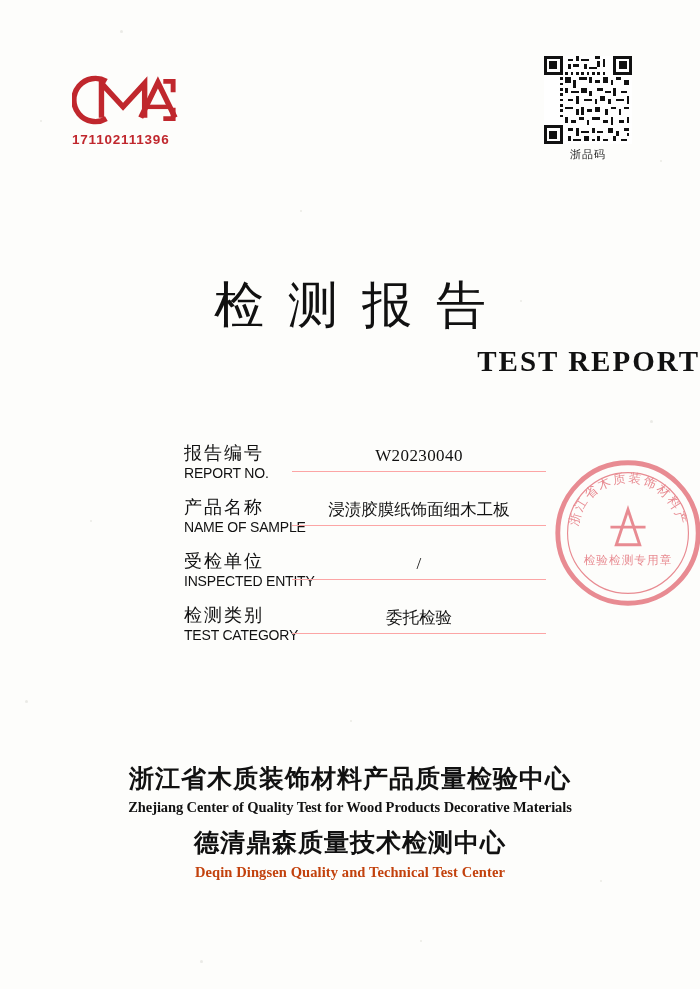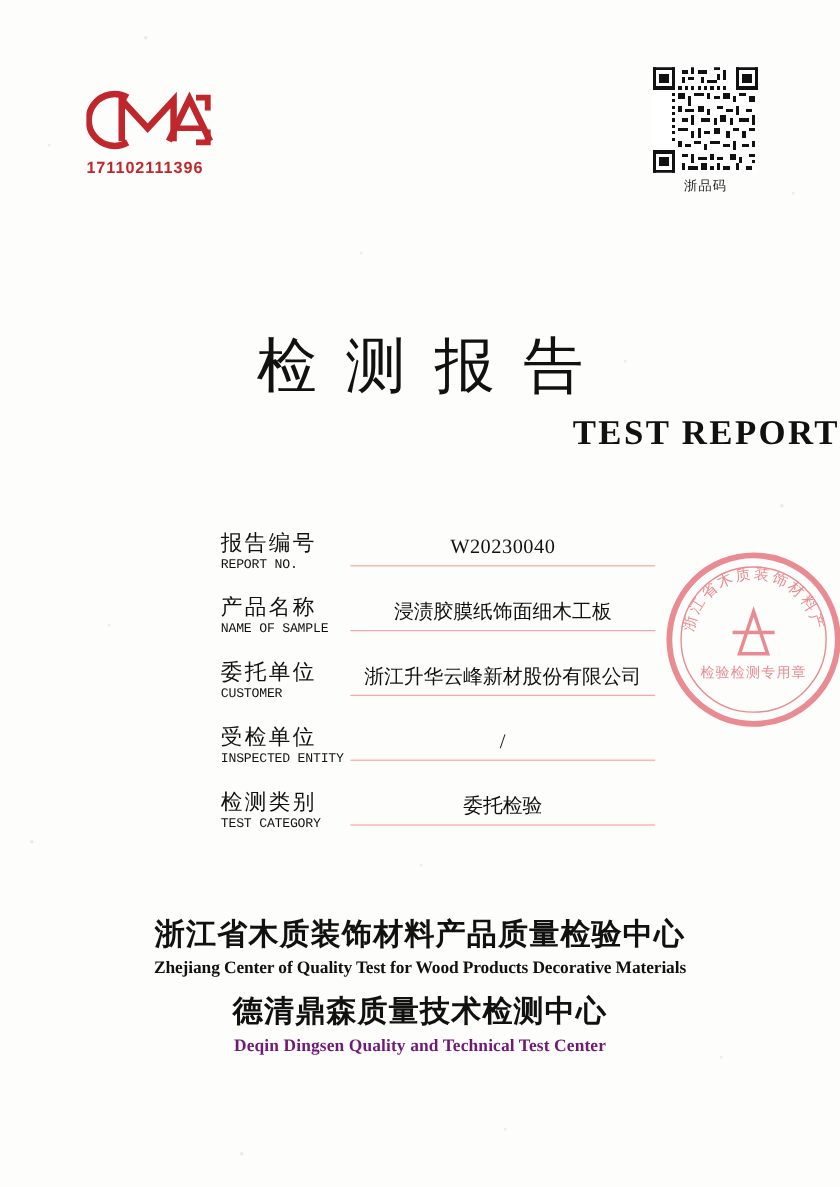--- a/index.html
+++ b/index.html
@@ -121,24 +121,24 @@
   }
   .label-zh {
     font-size: 18px;
     letter-spacing: 2px;
     color: #111;
     font-family: "DejaVu Serif", serif;
     line-height: 1.15;
     white-space: nowrap;
   }
   .label-en {
-    font-size: 11px;
+    font-size: 14px;
     letter-spacing: -0.2px;
     color: #111;
-    font-family: Liberation Mono, monospace;
+    font-family: Liberation Sans, sans-serif;
     margin-top: 1px;
     white-space: nowrap;
   }
   .field-value {
     position: absolute;
     left: 108px;
     right: 0;
     top: 0;
     height: 28px;
     border-bottom: 1px solid #fca5a5;
@@ -193,21 +193,21 @@
     font-size: 25px;
     font-weight: bold;
     color: #111;
     letter-spacing: 1px;
     margin-top: 10px;
     font-family: "DejaVu Serif", serif;
   }
   .foot-en-2 {
     font-size: 14.5px;
     font-weight: bold;
-    color: #701a75;
+    color: #c2410c;
     margin-top: 5px;
     letter-spacing: 0.1px;
     font-family: "Liberation Serif", serif;
   }
 </style>
 </head>
 <body>
 
 <div class="page">
 
@@ -371,27 +371,20 @@
     </div>
 
     <div class="field-row">
       <div class="field-label">
         <div class="label-zh">产品名称</div>
         <div class="label-en">NAME OF SAMPLE</div>
       </div>
       <div class="field-value">浸渍胶膜纸饰面细木工板</div>
     </div>
 
-    <div class="field-row">
-      <div class="field-label">
-        <div class="label-zh">委托单位</div>
-        <div class="label-en">CUSTOMER</div>
-      </div>
-      <div class="field-value">浙江升华云峰新材股份有限公司</div>
-    </div>
 
     <div class="field-row">
       <div class="field-label">
         <div class="label-zh">受检单位</div>
         <div class="label-en">INSPECTED ENTITY</div>
       </div>
       <div class="field-value latin">/</div>
     </div>
 
     <div class="field-row">

